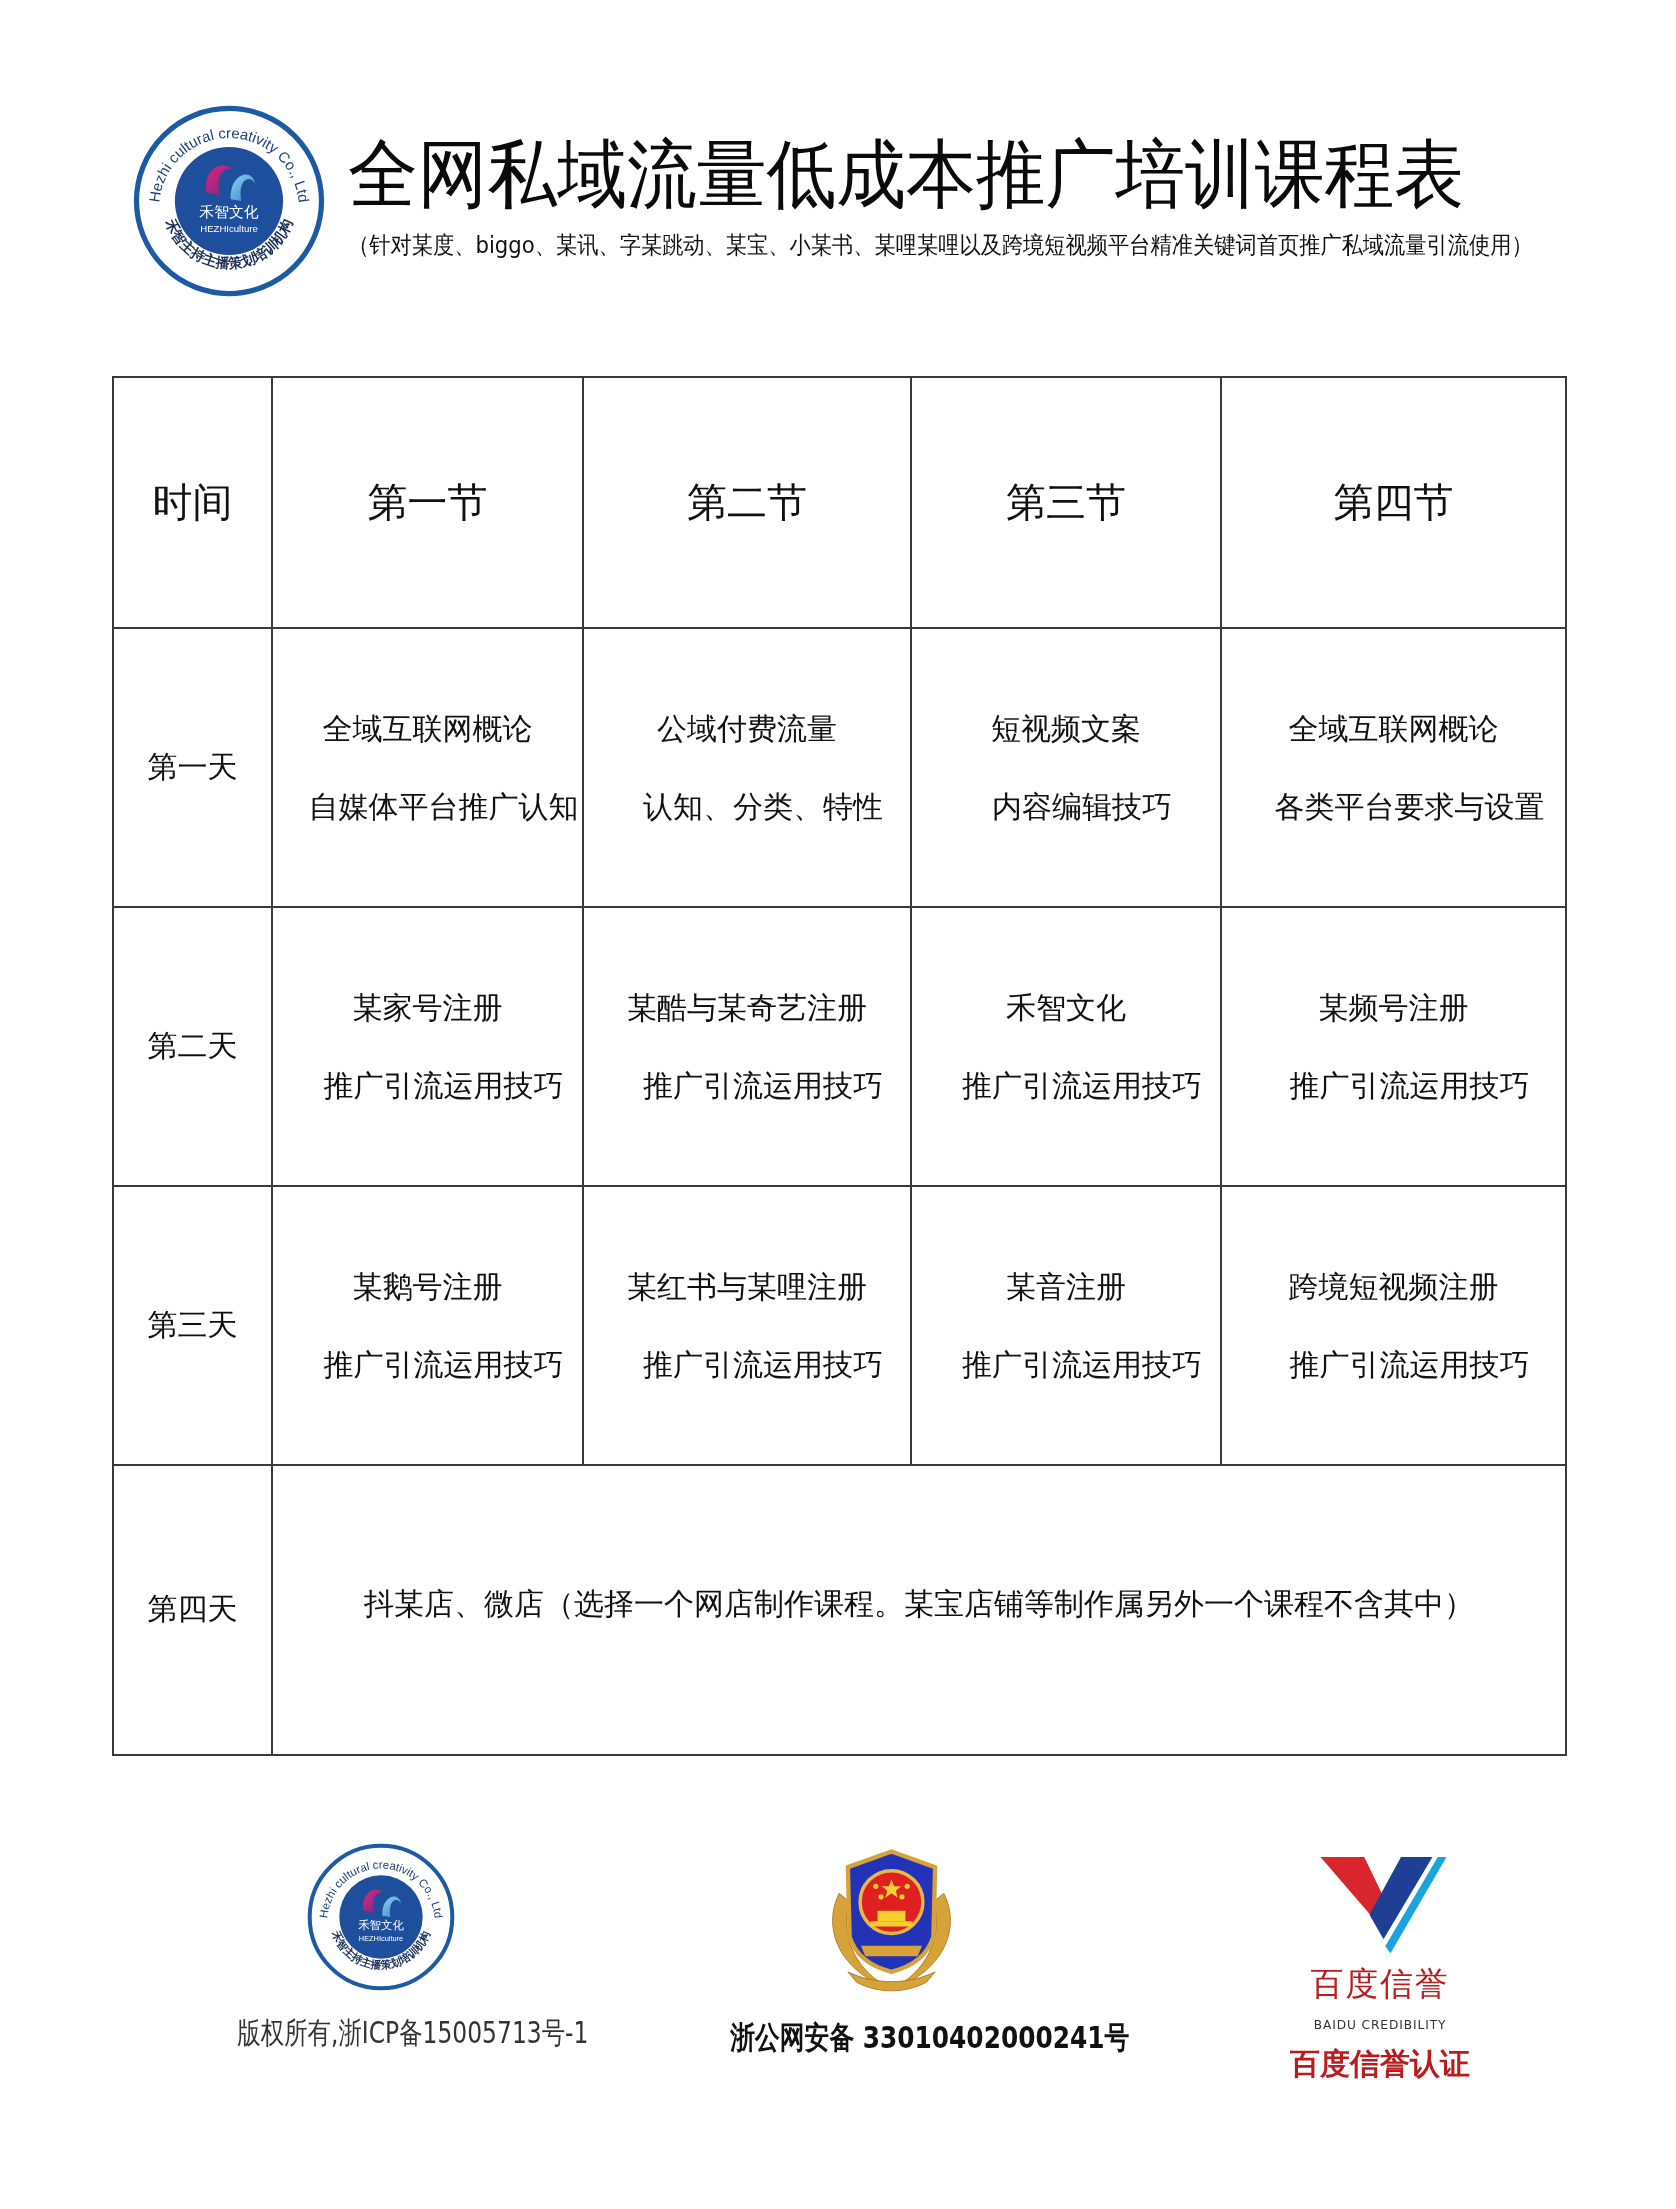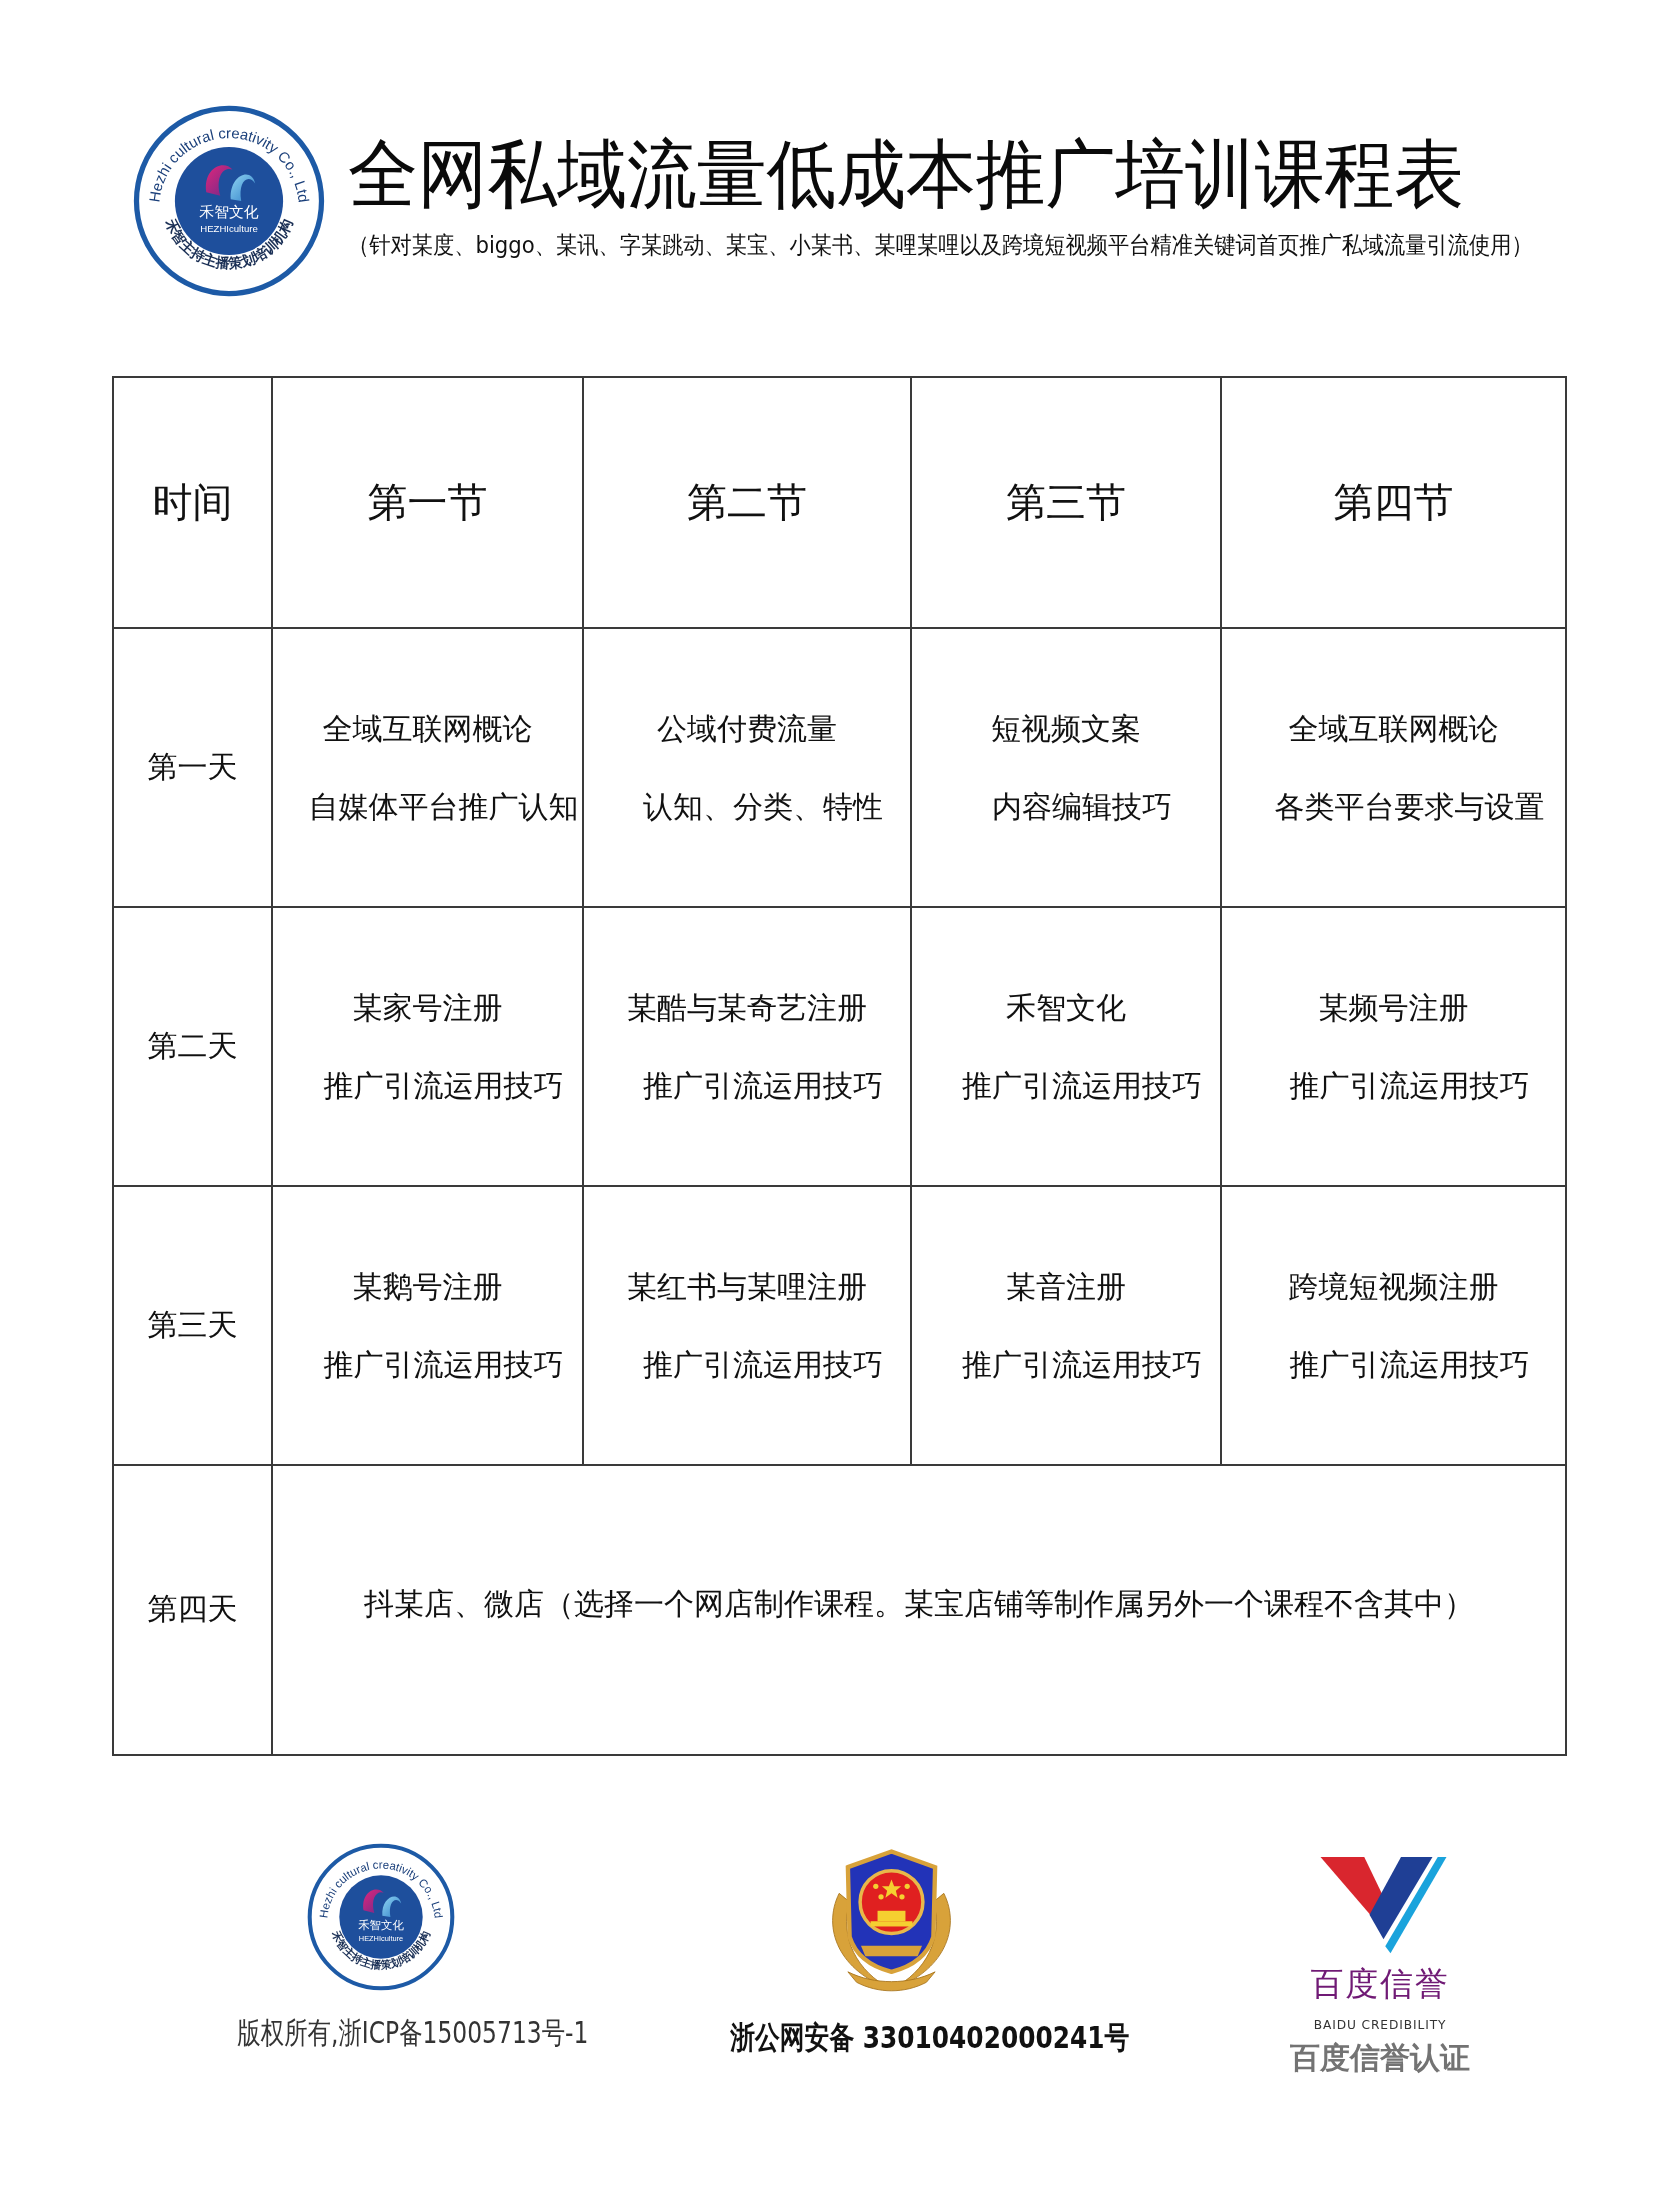--- a/index.html
+++ b/index.html
@@ -124,35 +124,35 @@
     }
     .cap-police {
       font-size: 31px;
       font-weight: bold;
       color: #111;
       margin-top: 15.7px;
       transform: scaleX(0.80);
     }
     .baidu-cn {
       font-size: 33px;
-      color: #701a75;
+      color: #b91c1c;
       letter-spacing: 1.7px;
       margin-top: 3.5px;
     }
     .baidu-en {
       font-size: 12.2px;
       color: #333;
       letter-spacing: 0.9px;
       margin-top: 11px;
     }
     .cap-baidu {
       font-size: 30px;
       font-weight: bold;
-      color: #737373;
-      margin-top: 6px;
+      color: #b91c1c;
+      margin-top: 12px;
     }
   </style>
 </head>
 <body>
 
 <div class="header-logo">
   <svg width="192" height="192" viewBox="0 0 220 220">
     <defs>
       <path id="ringTop" d="M 30 118 A 80 80 0 0 1 190 118"></path>
       <path id="ringBottom" d="M 36 128 A 76 76 0 0 0 184 128"></path>

